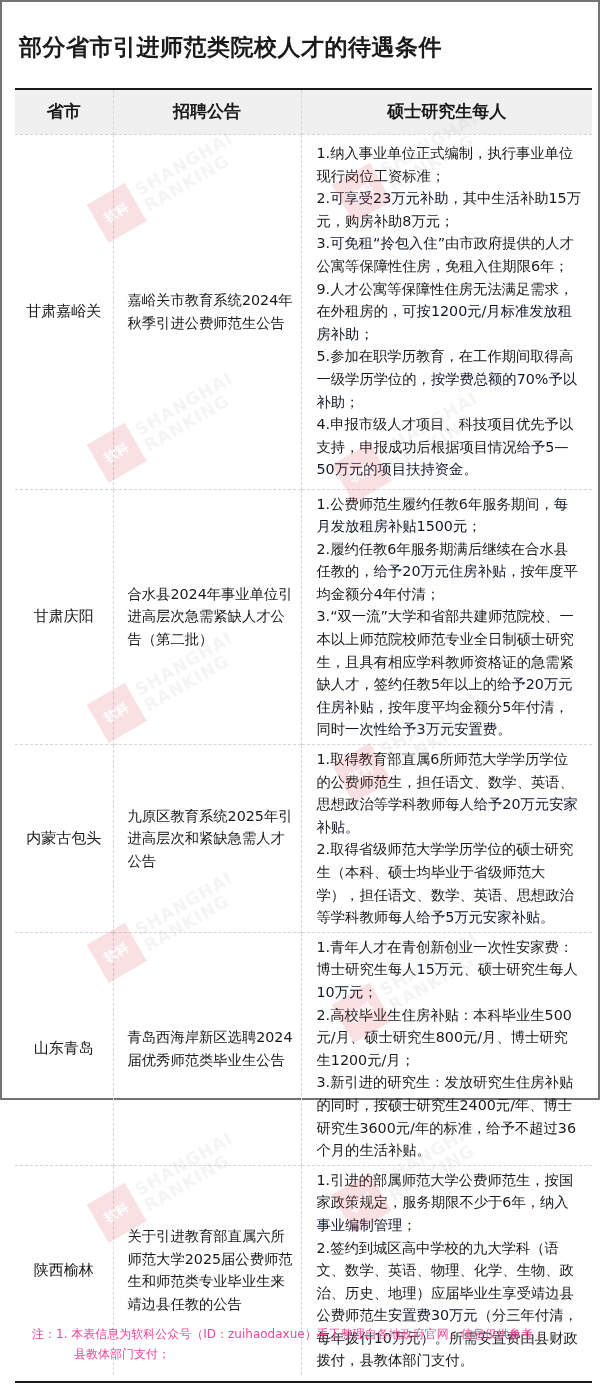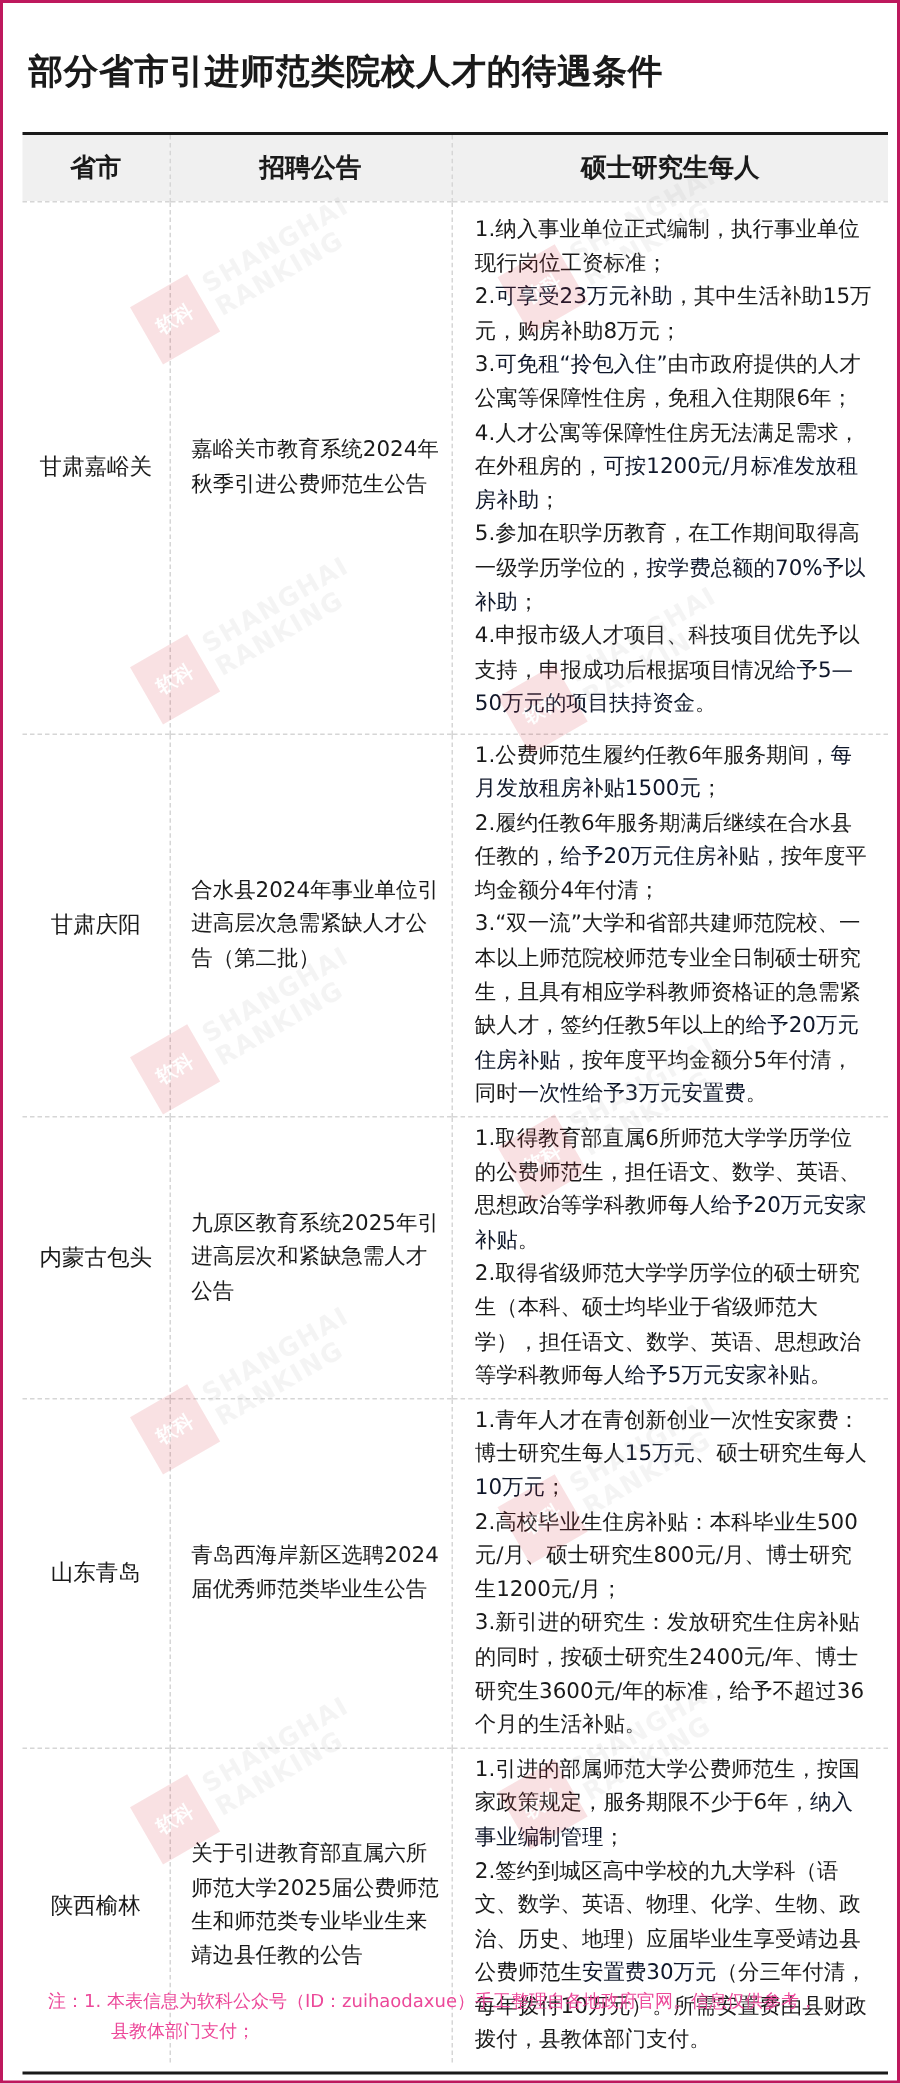--- a/index.html
+++ b/index.html
@@ -1,20 +1,20 @@
 <!DOCTYPE html>
 <html><head>
 <meta charset="utf-8">
 <style>
   * { box-sizing: border-box; margin: 0; padding: 0; }
   html, body { width: 600px; height: 1389px; background: #ffffff; overflow: hidden; }
   body { font-family: "DejaVu Sans", "Liberation Sans", sans-serif; color: #1a1a1a; position: relative; }
   .frame {
-    position: absolute; left: 0; top: 0; width: 600px; height: 1389px;
-    border: 2px solid #be185d; background: #fff;
+    position: absolute; left: 0; top: 0; width: 600px; height: 1100px;
+    border: 2px solid #737373; background: #fff;
   }
   .title {
     position: absolute; left: 17px; top: 30px;
     font-size: 23px; font-weight: bold; color: #1a1a1a; letter-spacing: 0.5px;
   }
   .table-wrap {
     position: absolute; left: 13px; top: 86px; width: 577px;
     border-top: 2px solid #1a1a1a;
   }
   table { border-collapse: collapse; width: 100%; table-layout: fixed; }
@@ -74,21 +74,21 @@
         </tr>
       </thead>
       <tbody id="tbody">
           <tr style="height: 355px;">
             <td>甘肃嘉峪关</td>
             <td class="ann">嘉峪关市教育系统2024年秋季引进公费师范生公告</td>
             <td class="cond">
               <span class="item"><span>1.纳入事业单位正式编制，执行事业单位现行岗位工资标准；</span></span>
               <span class="item"><span>2.</span><span class="hl">可享受23万元补助</span><span>，其中生活补助15万元，购房补助8万元；</span></span>
               <span class="item"><span>3.</span><span class="hl">可免租“拎包入住”</span><span>由市政府提供的人才公寓等保障性住房，免租入住期限6年；</span></span>
-              <span class="item"><span>4.人才公寓等保障性住房无法满足需求，在外租房的，</span><span class="hl">可按1200元/月标准发放租房补助</span><span>；</span></span>
+              <span class="item"><span>9.人才公寓等保障性住房无法满足需求，在外租房的，</span><span class="hl">可按1200元/月标准发放租房补助</span><span>；</span></span>
               <span class="item"><span>5.参加在职学历教育，在工作期间取得高一级学历学位的，</span><span class="hl">按学费总额的70%予以补助</span><span>；</span></span>
               <span class="item"><span>4.申报市级人才项目、科技项目优先予以支持，申报成功后根据项目情况</span><span class="hl">给予5—50万元的项目扶持资金</span><span>。</span></span>
             </td>
           </tr>
           <tr style="height: 225px;">
             <td>甘肃庆阳</td>
             <td class="ann">合水县2024年事业单位引进高层次急需紧缺人才公告（第二批）</td>
             <td class="cond">
               <span class="item"><span>1.公费师范生履约任教6年服务期间，</span><span class="hl">每月发放租房补贴1500元</span><span>；</span></span>
               <span class="item"><span>2.履约任教6年服务期满后继续在合水县任教的，</span><span class="hl">给予20万元住房补贴</span><span>，按年度平均金额分4年付清；</span></span>

